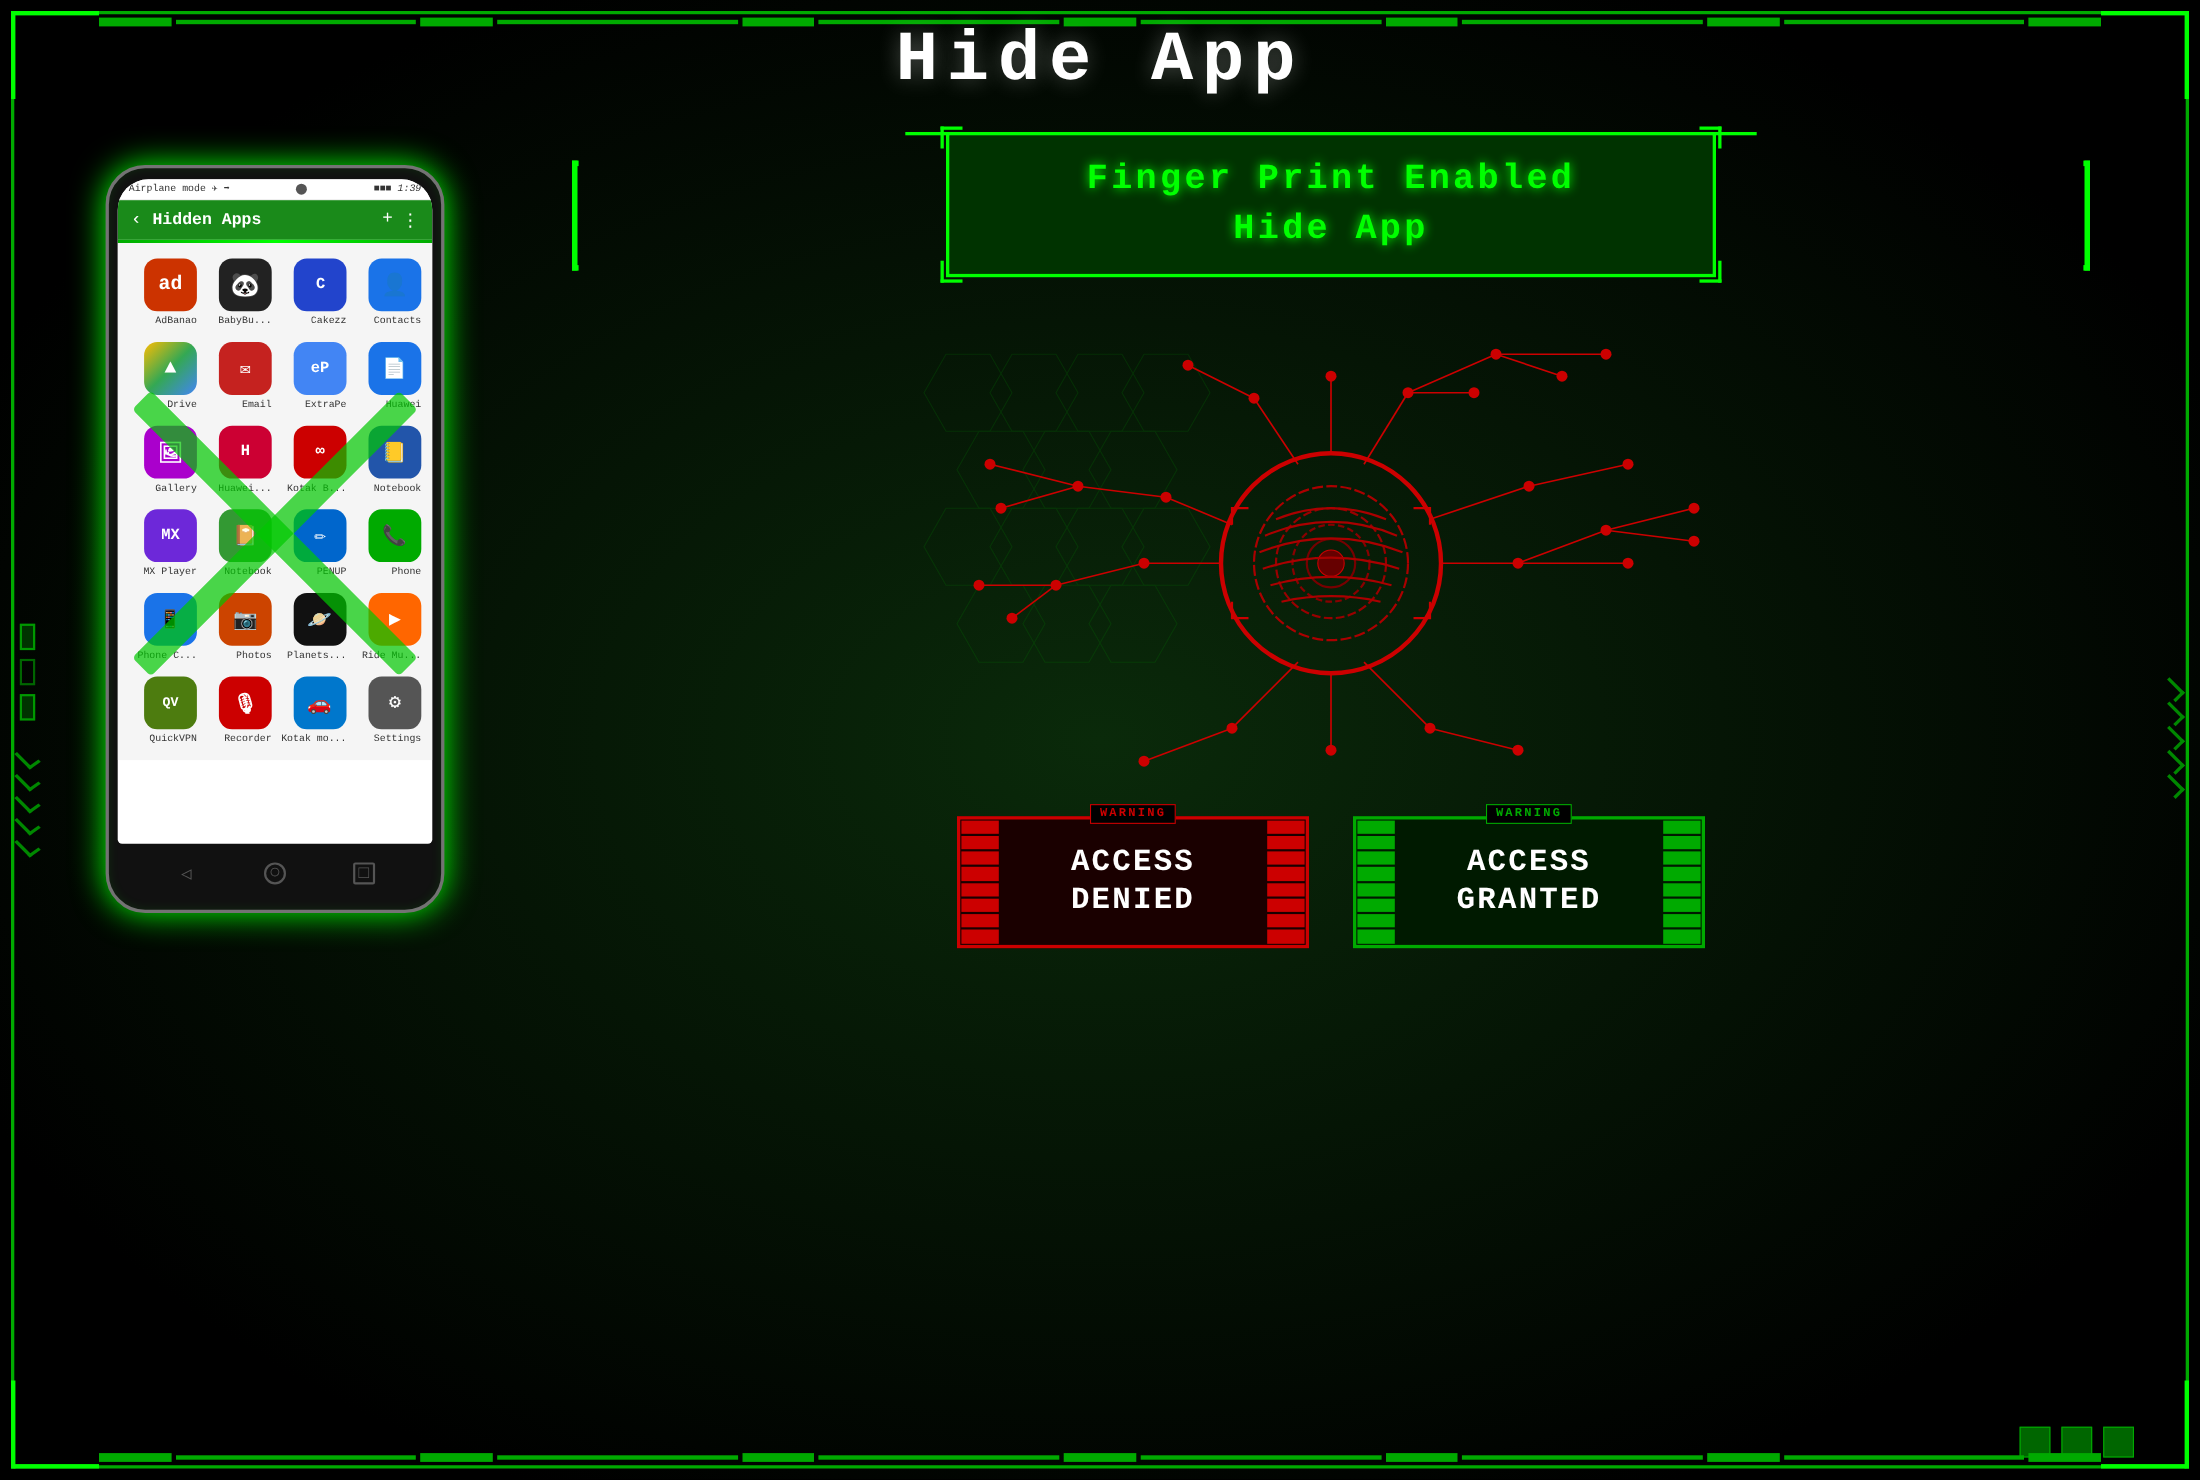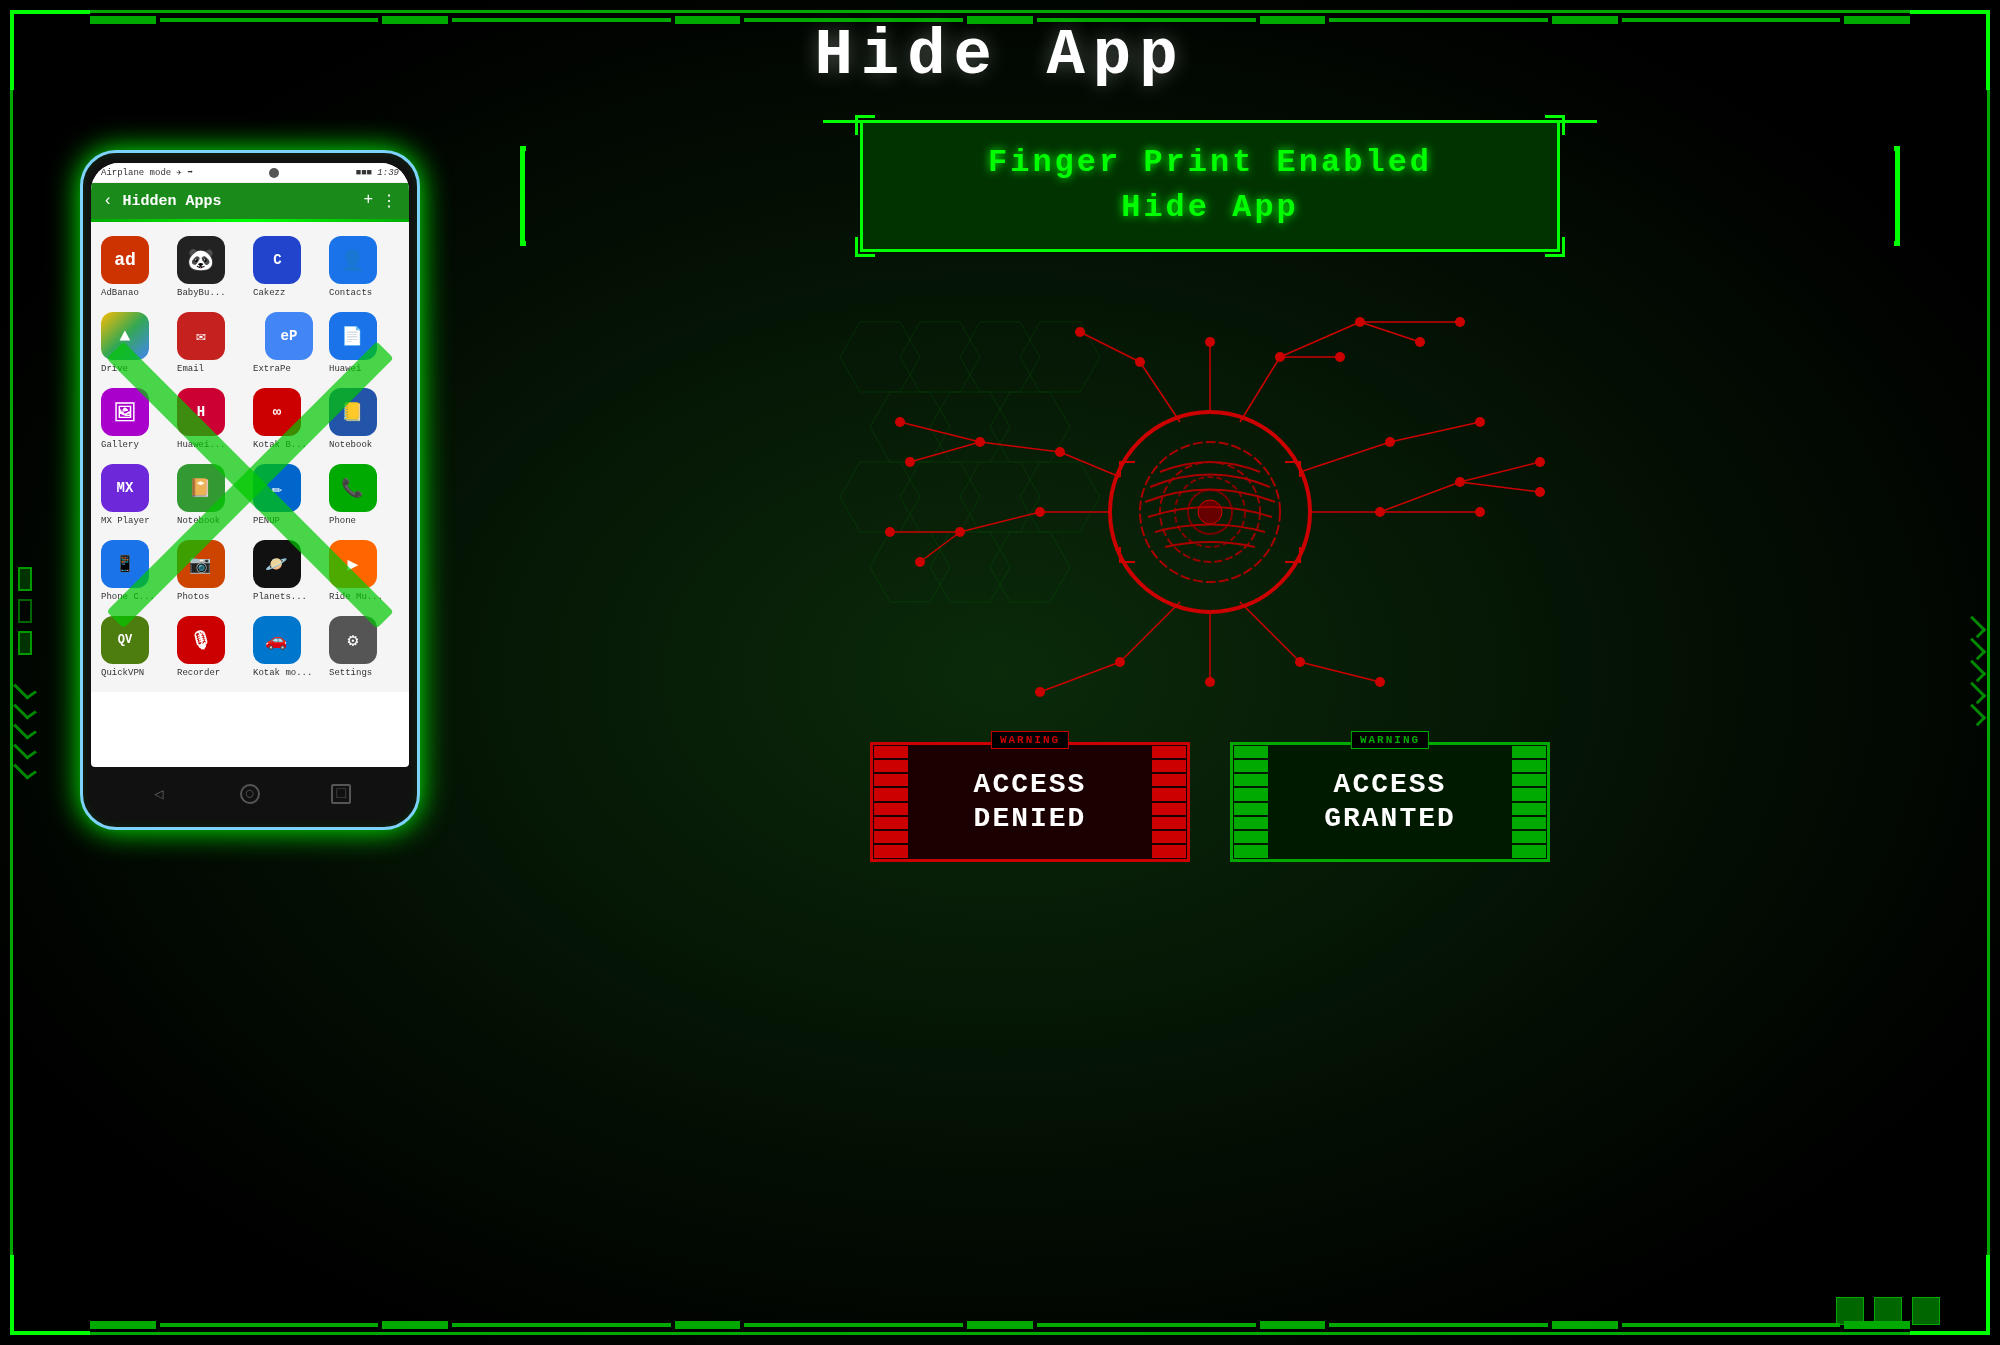--- a/index.html
+++ b/index.html
@@ -141,23 +141,23 @@
     
     .phone-container {
       position: absolute;
       top: 110px;
       left: 60px;
       width: 380px;
       height: 1180px;
     }
 
     .phone-outer {
-      width: 340px;
+      width: 308px;
       height: 680px;
-      border: 3px solid #7dd3fc;
+      border: 3px solid #737373;
       border-radius: 36px;
       background: #111;
       position: relative;
       box-shadow: 0 0 30px #00ff00, inset 0 0 10px rgba(0,255,0,0.1);
       margin: 0 auto;
       margin-top: 40px;
     }
 
     .phone-screen {
       position: absolute;
@@ -213,21 +213,21 @@
       display: grid;
       grid-template-columns: repeat(4, 1fr);
       gap: 2px;
       padding: 8px;
       background: #f5f5f5;
       flex: 1;
     }
     .app-item {
       display: flex;
       flex-direction: column;
-      align-items: flex-start;
+      align-items: flex-end;
       padding: 6px 2px;
     }
     .app-icon {
       width: 48px;
       height: 48px;
       border-radius: 12px;
       margin-bottom: 4px;
       display: flex;
       align-items: center;
       justify-content: center;

